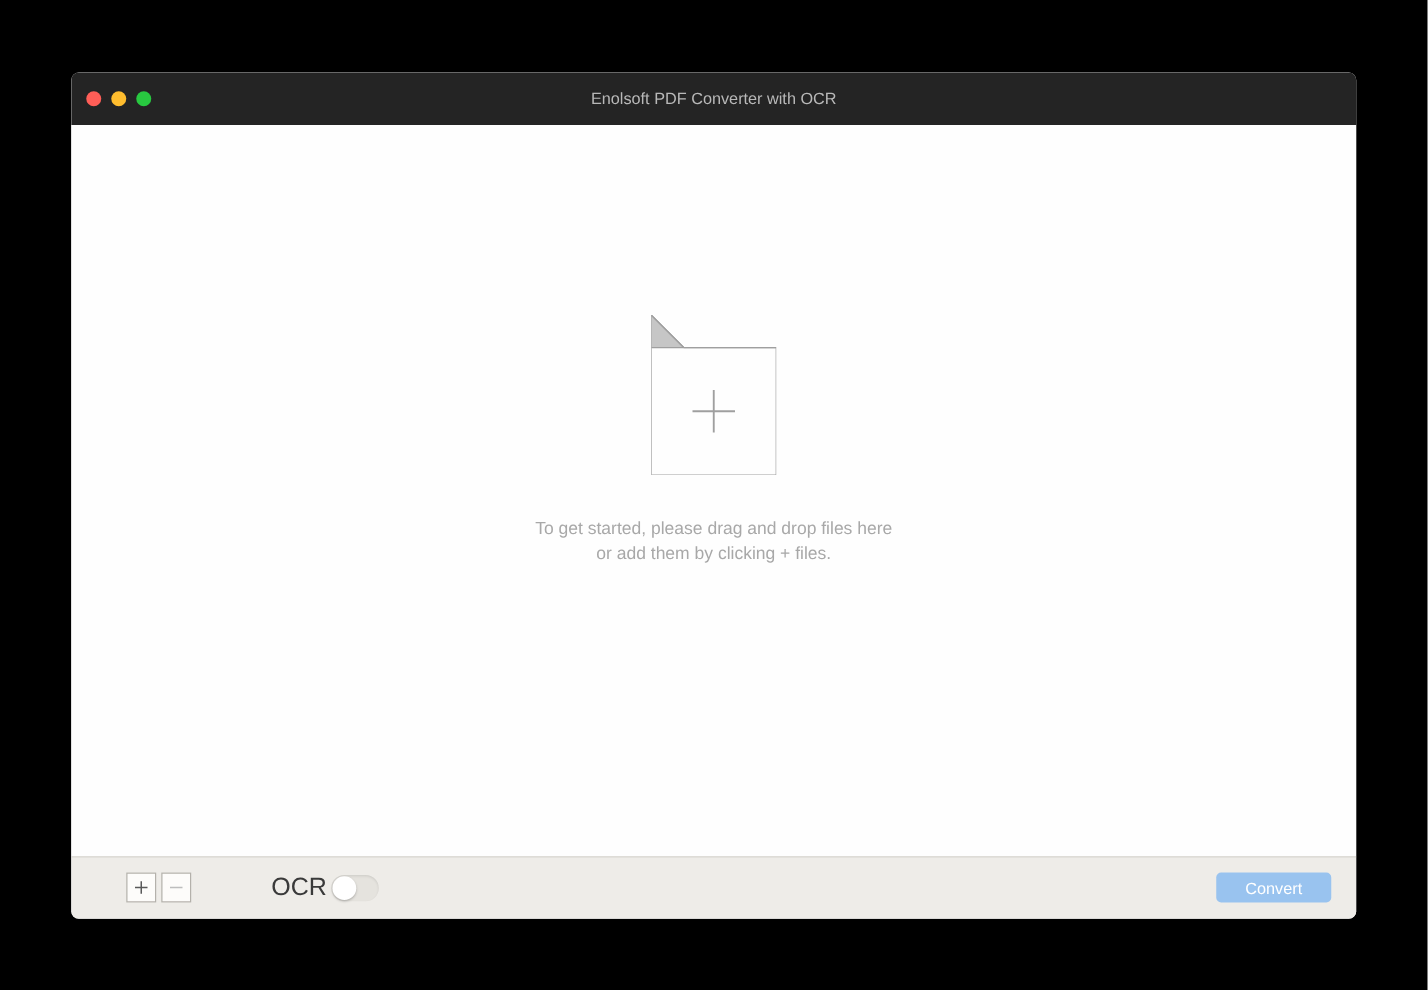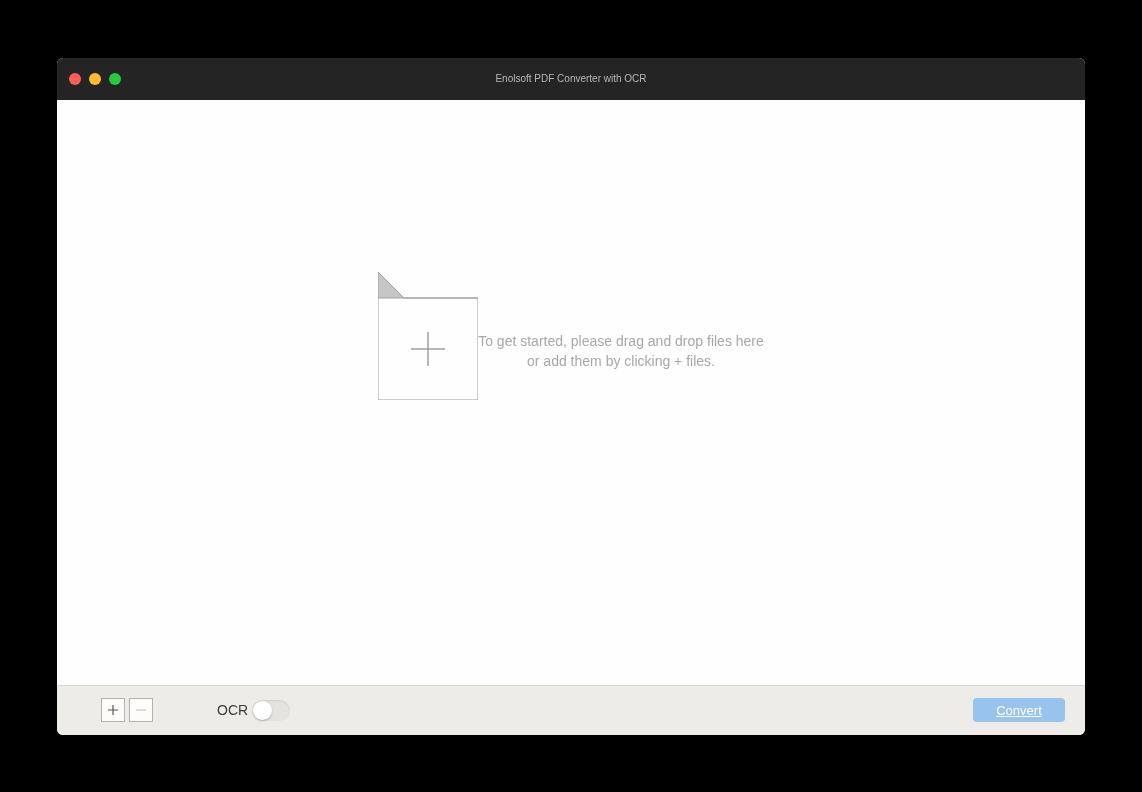--- a/index.html
+++ b/index.html
@@ -45,34 +45,34 @@
     }
     .tl-close { background: #ff5e57; }
     .tl-min { background: #ffbd2e; }
     .tl-max { background: #28c940; }
     .window-title {
       position: absolute;
       left: 0;
       right: 0;
       text-align: center;
       color: #b8b8b8;
-      font-size: 10px;
+      font-size: 13px;
       pointer-events: none;
     }
     .main-area {
       flex: 1;
       background: #fefefe;
       display: flex;
       flex-direction: column;
       align-items: center;
       justify-content: center;
     }
     .empty-state {
       display: flex;
-      flex-direction: row;
+      flex-direction: column;
       align-items: center;
       margin-top: -80px;
     }
     .file-icon {
       margin-bottom: 28px;
     }
     .empty-text {
       color: #a8a8a8;
       font-size: 14px;
       text-align: center;
@@ -102,21 +102,21 @@
     }
     .sq-btn svg { display: block; }
     .ocr-section {
       display: flex;
       align-items: center;
       margin-left: 64px;
       gap: 4px;
     }
     .ocr-label {
       color: #3a3a3a;
-      font-size: 14px;
+      font-size: 20px;
       font-weight: 500;
     }
     .toggle {
       width: 38px;
       height: 21px;
       background: #e5e3de;
       border-radius: 11px;
       position: relative;
       cursor: pointer;
       box-shadow: inset 0 1px 2px rgba(0,0,0,0.1);
@@ -137,21 +137,20 @@
       height: 24px;
       background: #99c3ef;
       border: none;
       border-radius: 4px;
       color: #fff;
       font-size: 13px;
       cursor: pointer;
       display: flex;
       align-items: center;
       justify-content: center;
-      text-decoration: underline;
     }
   </style>
 </head>
 <body>
 
 <div class="window">
   <div class="titlebar">
     <div class="traffic-lights">
       <div class="traffic-light tl-close"></div>
       <div class="traffic-light tl-min"></div>

